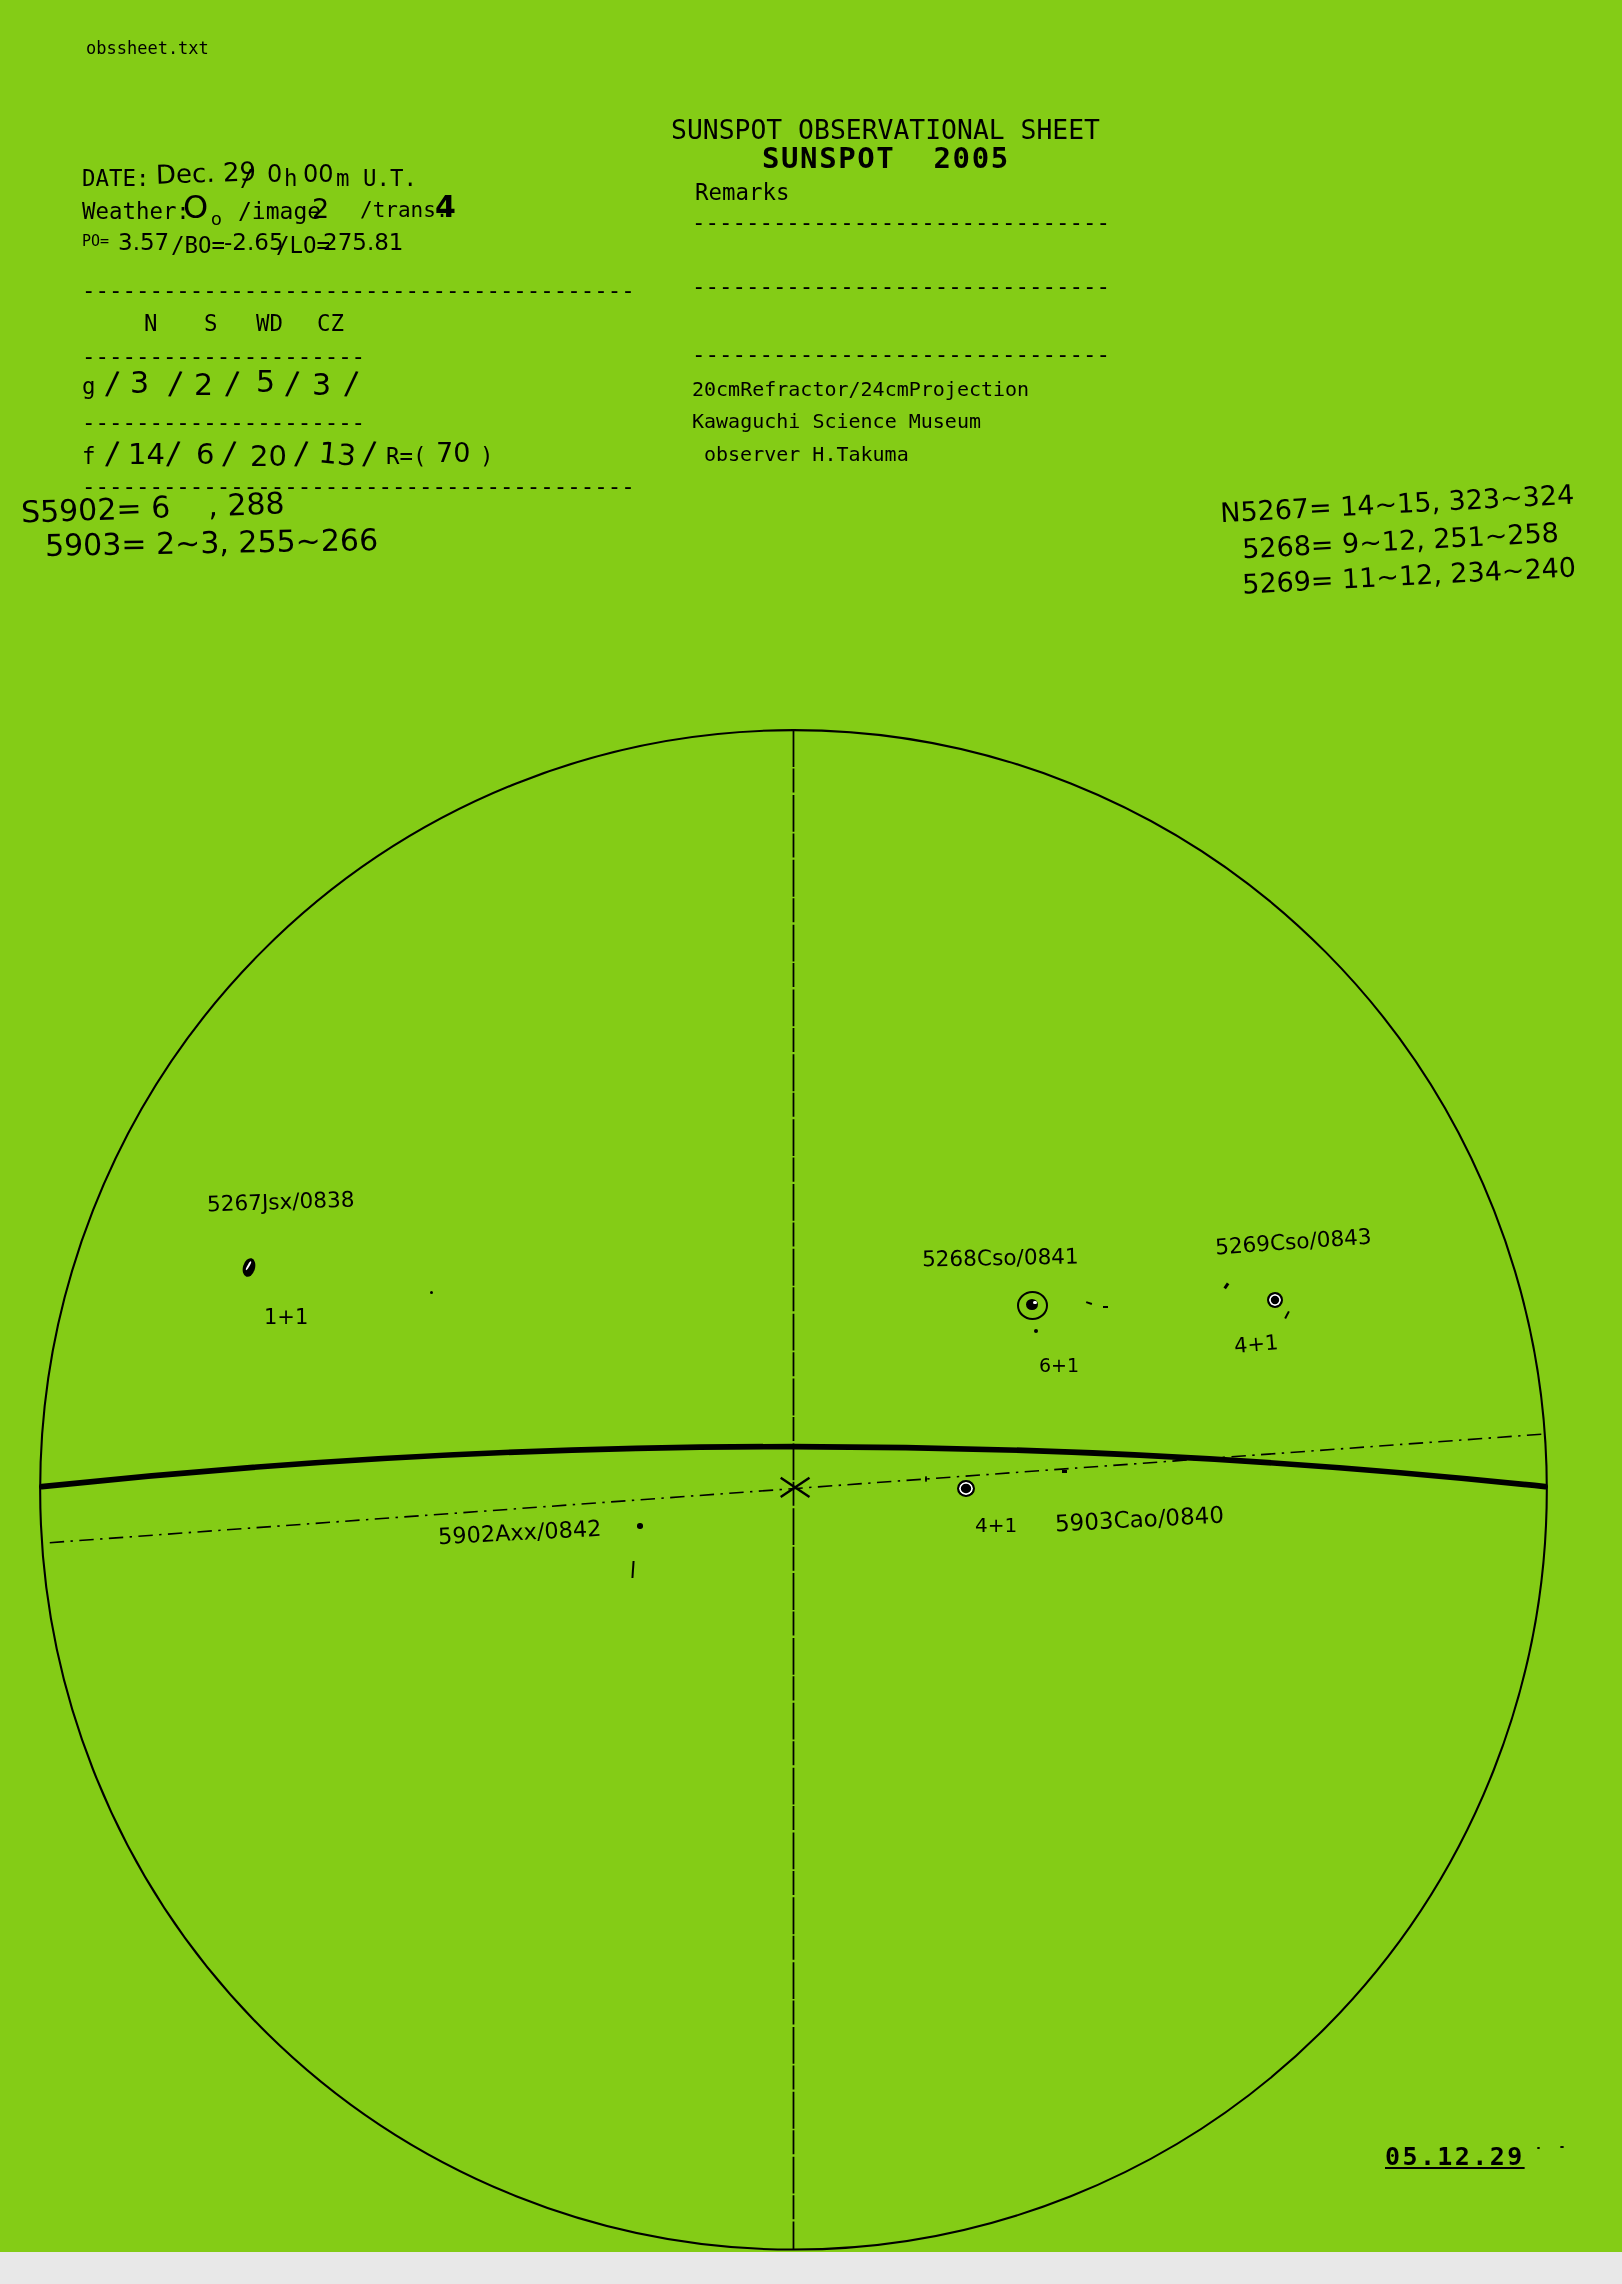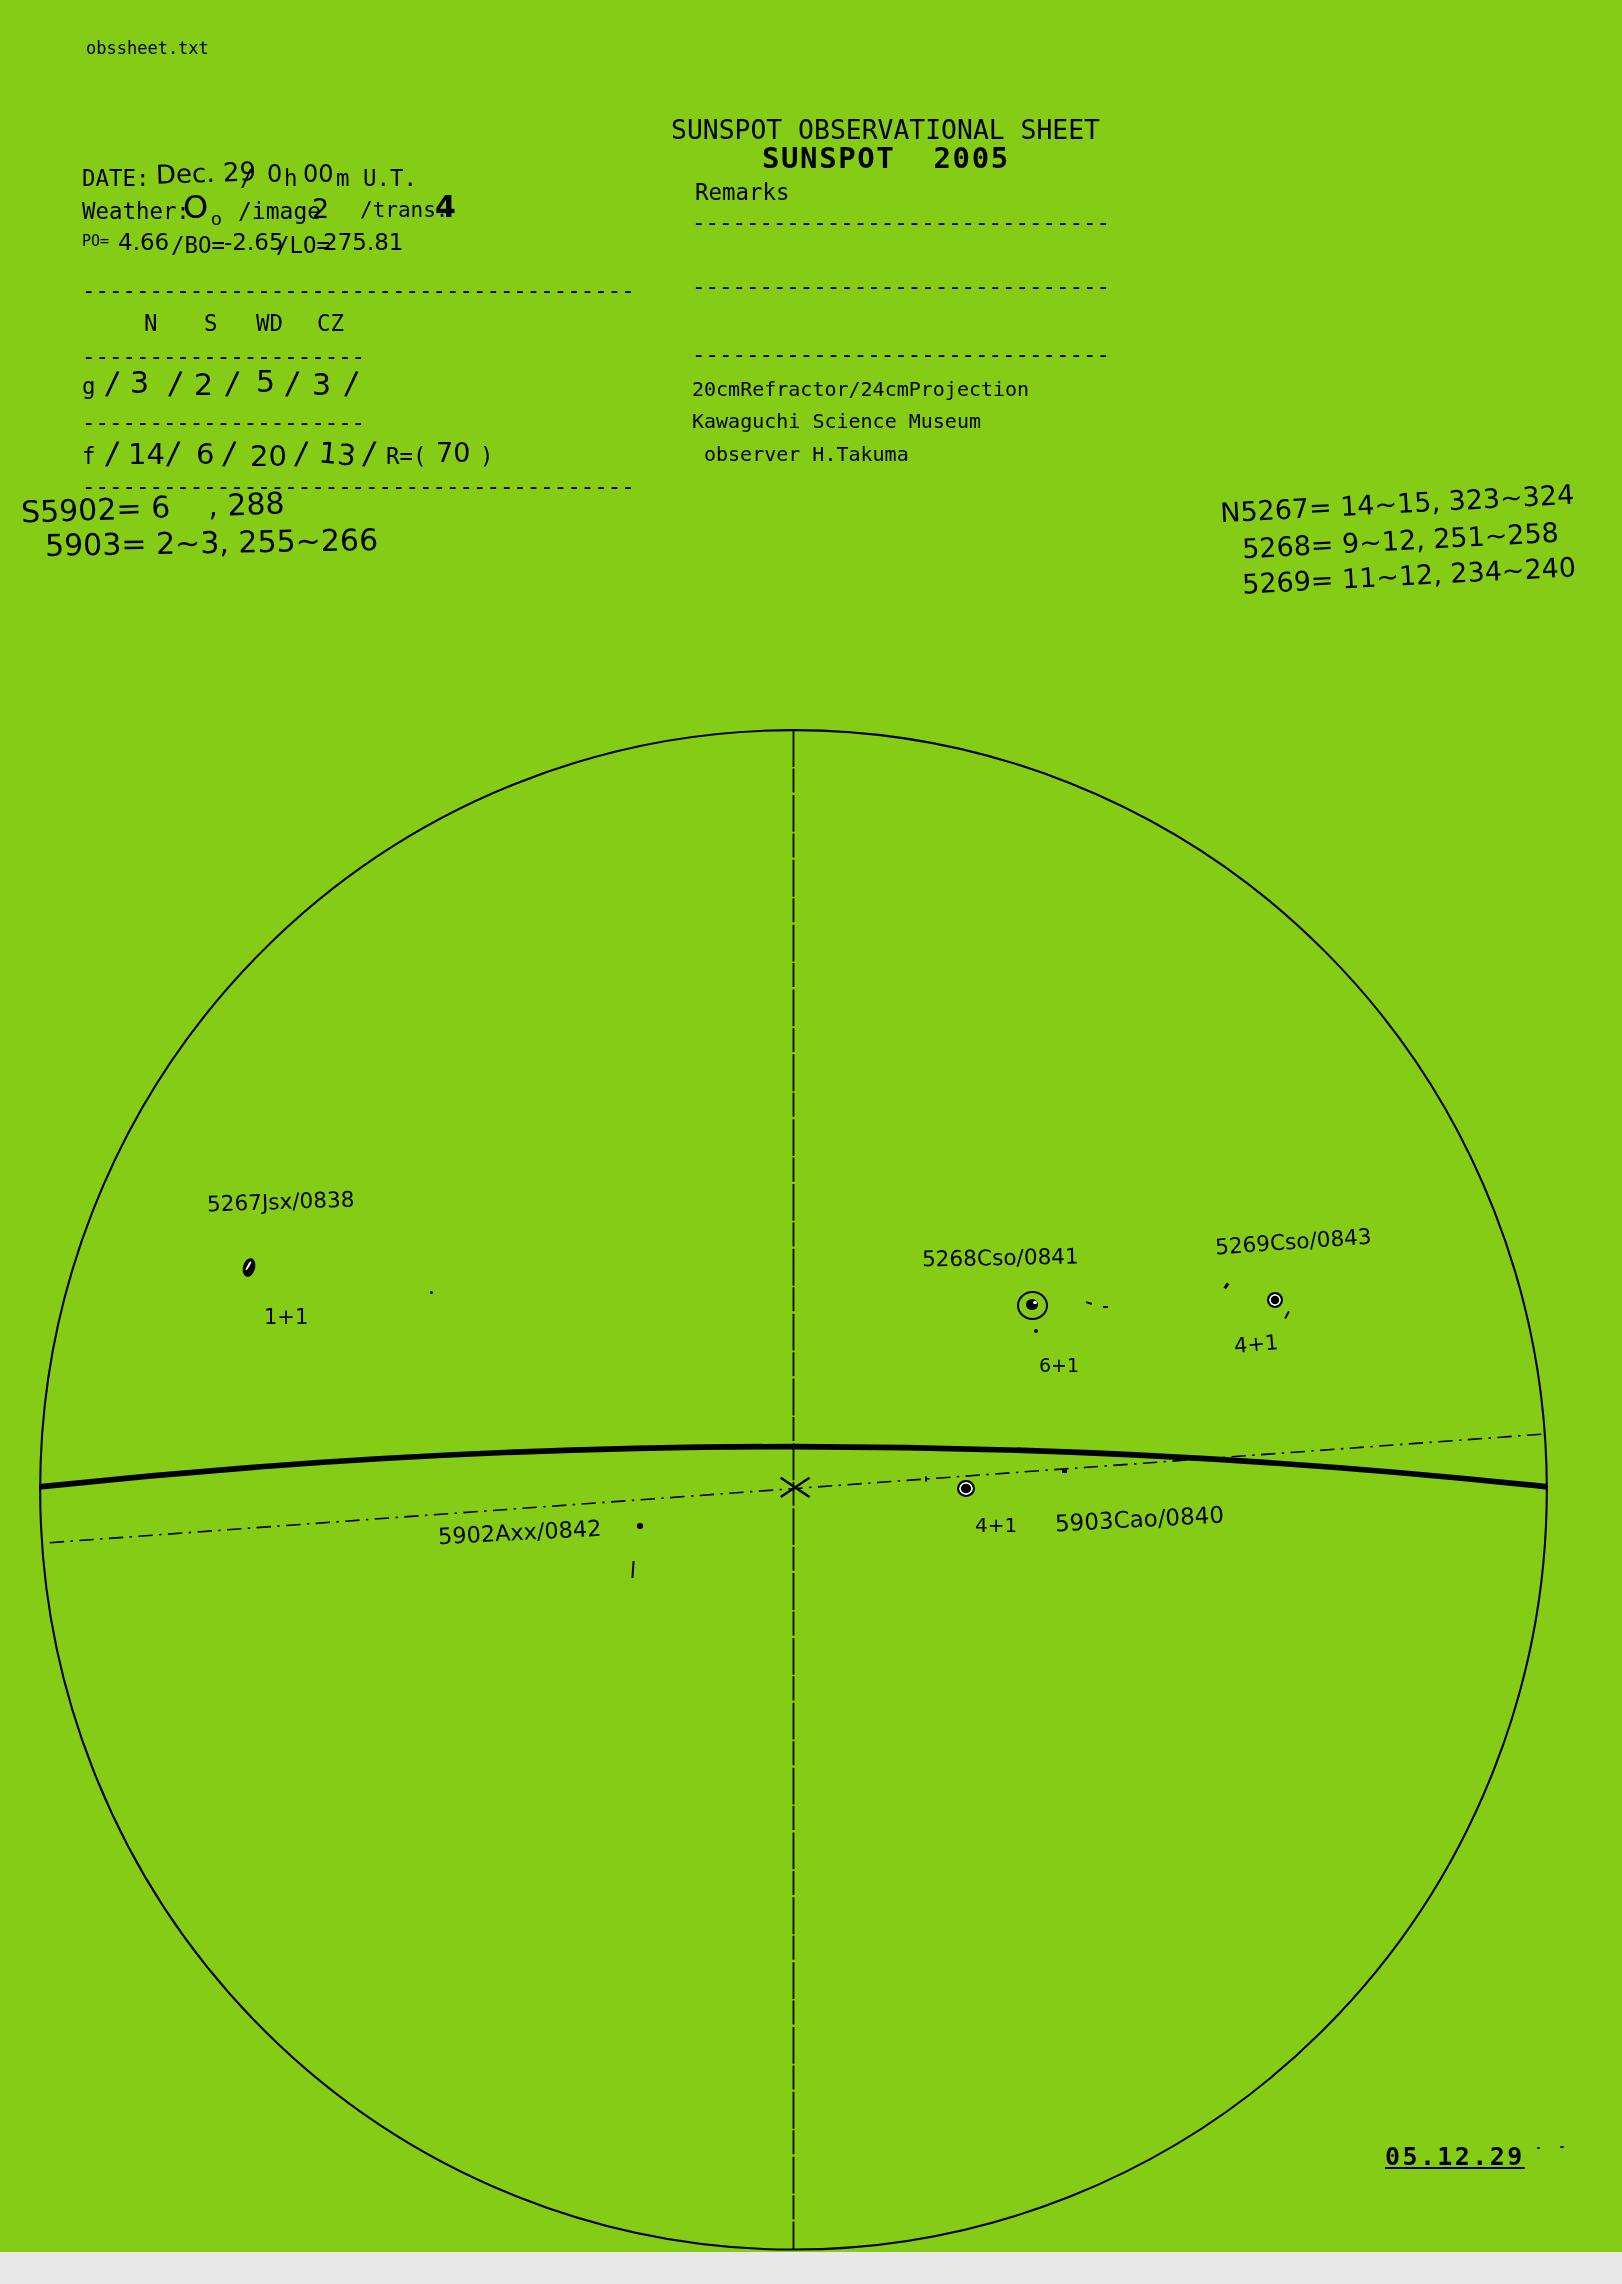--- a/index.html
+++ b/index.html
@@ -50,21 +50,21 @@
 
   <div class="abs print" style="left:82px;top:200px;font-size:22.4px;">Weather:</div>
   <div class="abs hand" style="left:183px;top:191px;font-size:32px;">O</div>
   <div class="abs hand" style="left:211px;top:211px;font-size:17.6px;">o</div>
   <div class="abs print" style="left:238px;top:200px;font-size:23px;">/image</div>
   <div class="abs hand" style="left:312px;top:195px;font-size:27px;">2</div>
   <div class="abs print" style="left:360px;top:200px;font-size:21px;">/trans.</div>
   <div class="abs hand" style="left:435px;top:192px;font-size:30px;font-weight:bold;">4</div>
 
   <div class="abs print" style="left:82px;top:234px;font-size:15px;">PO=</div>
-  <div class="abs hand" style="left:118px;top:231px;font-size:23px;">4.66</div>
+  <div class="abs hand" style="left:118px;top:231px;font-size:23px;">3.57</div>
   <div class="abs print" style="left:171px;top:234px;font-size:22.4px;">/BO=</div>
   <div class="abs hand" style="left:224px;top:231px;font-size:23px;">-2.65</div>
   <div class="abs print" style="left:276px;top:234px;font-size:22.4px;">/LO=</div>
   <div class="abs hand" style="left:323px;top:231px;font-size:23px;">275.81</div>
 
   <div class="abs print" style="left:82px;top:279px;font-size:22.4px;">-----------------------------------------</div>
   <div class="abs print" style="left:144px;top:312px;font-size:22.4px;">N</div>
   <div class="abs print" style="left:204px;top:312px;font-size:22.4px;">S</div>
   <div class="abs print" style="left:256px;top:312px;font-size:22.4px;">WD</div>
   <div class="abs print" style="left:317px;top:312px;font-size:22.4px;">CZ</div>

